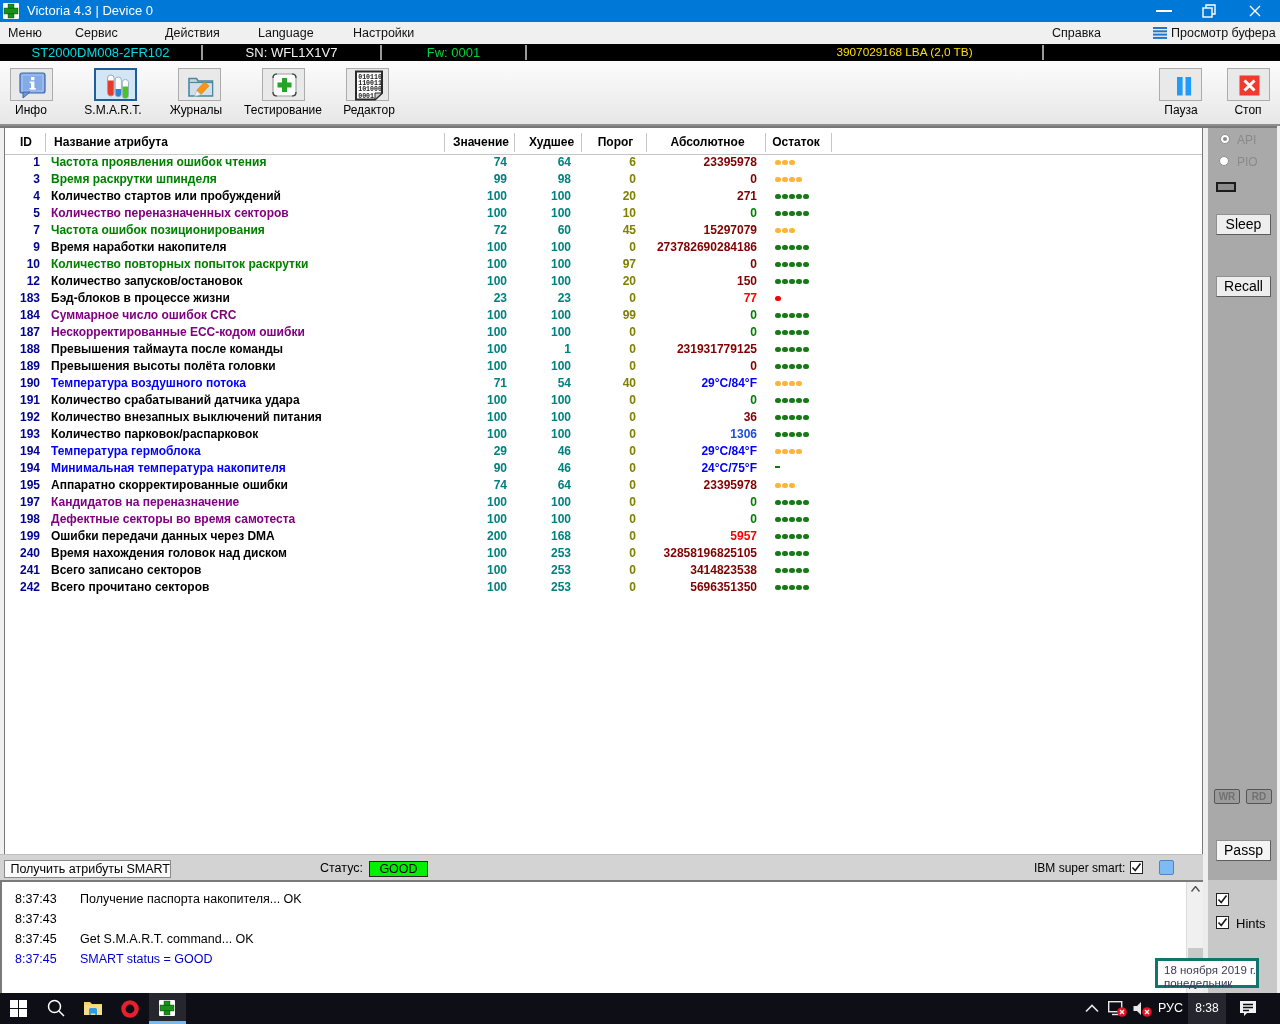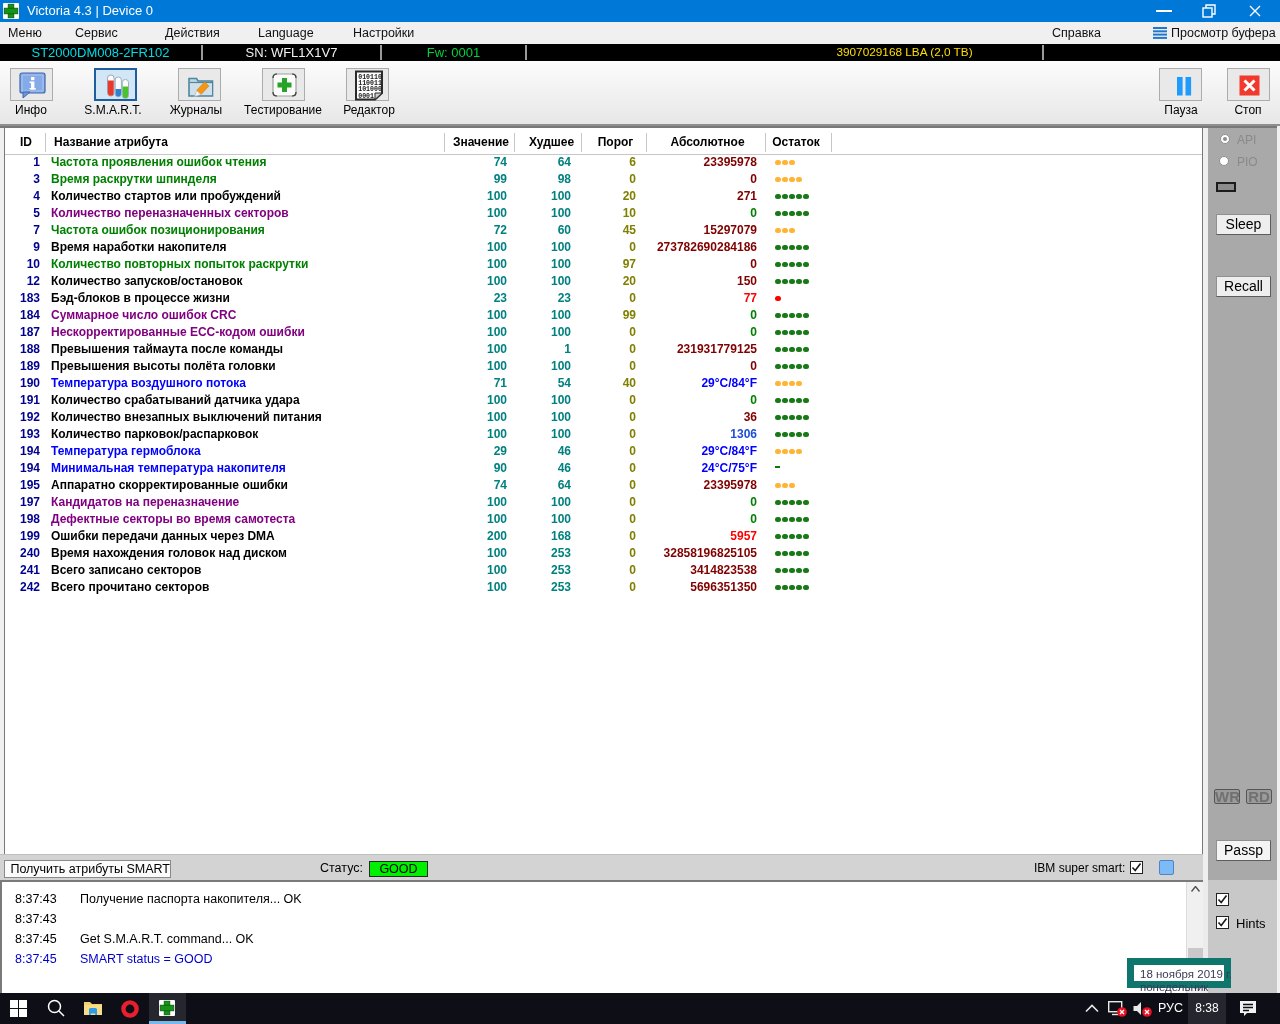--- a/index.html
+++ b/index.html
@@ -44,39 +44,39 @@
 .dash{display:inline-block;width:5px;height:2px;background:#0b7a0b;vertical-align:4px}
 
 #sidebar{position:absolute;left:1208px;top:128px;width:69px;height:752px;background:#a9a9a9}
 #rightstrip{position:absolute;left:1277px;top:126px;width:3px;height:867px;background:#f0f0f0}
 #midstrip{position:absolute;left:1204px;top:128px;width:4px;height:752px;background:#efefef}
 .radio{position:absolute;width:10px;height:10px;border-radius:50%;background:#fff;border:1px solid #909090}
 .radio .in{position:absolute;left:2px;top:2px;width:4px;height:4px;border-radius:50%;background:#8c8c8c}
 .sbtxt{position:absolute;color:#8a8a8a;font-size:12px;line-height:12px}
 #sbrect{position:absolute;left:1216px;top:182px;width:20px;height:10px;background:#8c8c8c;border:2px solid #1c1c1c}
 .sbtn{position:absolute;left:1216px;width:55px;height:21px;background:#eee;border:1px solid #909090;border-bottom-color:#5c5c5c;border-right-color:#5c5c5c;font-size:14px;line-height:19px;text-align:center;color:#000}
-.wrrd{position:absolute;top:789px;width:26px;height:15px;background:#9b9b9b;border:1px solid #555;border-radius:2px;font-size:15px;font-weight:bold;line-height:13px;text-align:center;color:#717171}
+.wrrd{position:absolute;top:789px;width:26px;height:15px;background:#9b9b9b;border:1px solid #555;border-radius:2px;font-size:10px;font-weight:bold;line-height:13px;text-align:center;color:#717171}
 
 #statusrow{position:absolute;left:0;top:854px;width:1203px;height:26px;background:#d3d3d3;border-top:1px solid #c0c0c0;font-size:12.5px}
 #getsmart{position:absolute;left:4px;top:5px;width:167px;height:18px;background:#fbfbfb;border:1px solid #8a8a8a;text-align:right;line-height:16px;color:#000}
 #stlbl{position:absolute;left:320px;top:6px;color:#000}
 #good{position:absolute;left:369px;top:6px;width:59px;height:16px;background:#00f000;border:1px solid #2a2a2a;text-align:center;line-height:14px;color:#000}
 #ibm{position:absolute;left:1034px;top:6px;color:#000}
 .cb{position:absolute;width:12.5px;height:12.5px;background:#fff;border:1.5px solid #222}
 #bluebox{position:absolute;left:1159px;top:860px;width:15px;height:15px;background:#7ebaf5;border:1px solid #4c86c9;border-radius:2px}
 
 #log{position:absolute;left:0;top:880px;width:1203px;height:113px;background:#fff;border-top:2px solid #7a7a7a;border-left:2px solid #7a7a7a;border-right:1px solid #7a7a7a;font-size:12.5px;color:#000}
 .logline{position:absolute;height:16px;line-height:16px;white-space:nowrap}
 #scroll{position:absolute;left:1186px;top:882px;width:17px;height:111px;background:#f0f0f0;border-left:1px solid #dcdcdc}
 #scroll .thumb{position:absolute;left:1px;top:66px;width:15px;height:16px;background:#c9c9c9}
 
 #brpanel{position:absolute;left:1208px;top:880px;width:69px;height:113px;background:#c8c8c8}
 #brstrip{position:absolute;left:1203px;top:880px;width:5px;height:113px;background:#ececec}
 
-#tip{position:absolute;left:1127px;top:958px;width:104px;height:30px;background:#fff;border:7px solid #0f766e;font-size:11.5px;color:#3a3a55}
+#tip{position:absolute;left:1155px;top:958px;width:104px;height:30px;background:#fff;border:3px solid #0f766e;font-size:11.5px;color:#3a3a55}
 #tip div{position:absolute;left:6px;height:14px;line-height:14px;white-space:nowrap}
 
 #taskbar{position:absolute;left:0;top:993px;width:1280px;height:31px;background:#0e0e16;color:#fff}
 #vict{position:absolute;left:149px;top:0;width:37px;height:31px;background:#26262f}
 #vict .ul{position:absolute;left:0;bottom:0;width:37px;height:3px;background:#76b9ed}
 #vict .sq{position:absolute;left:10px;top:7px;width:16px;height:16px;background:#fff;border-radius:1px}
 #timetile{position:absolute;left:1188px;top:0;width:38px;height:31px;background:#26262f;font-size:12px;line-height:31px;text-align:center}
 #rus{position:absolute;left:1158px;top:0;font-size:12.5px;line-height:31px}
 svg{display:block}
 </style></head>

